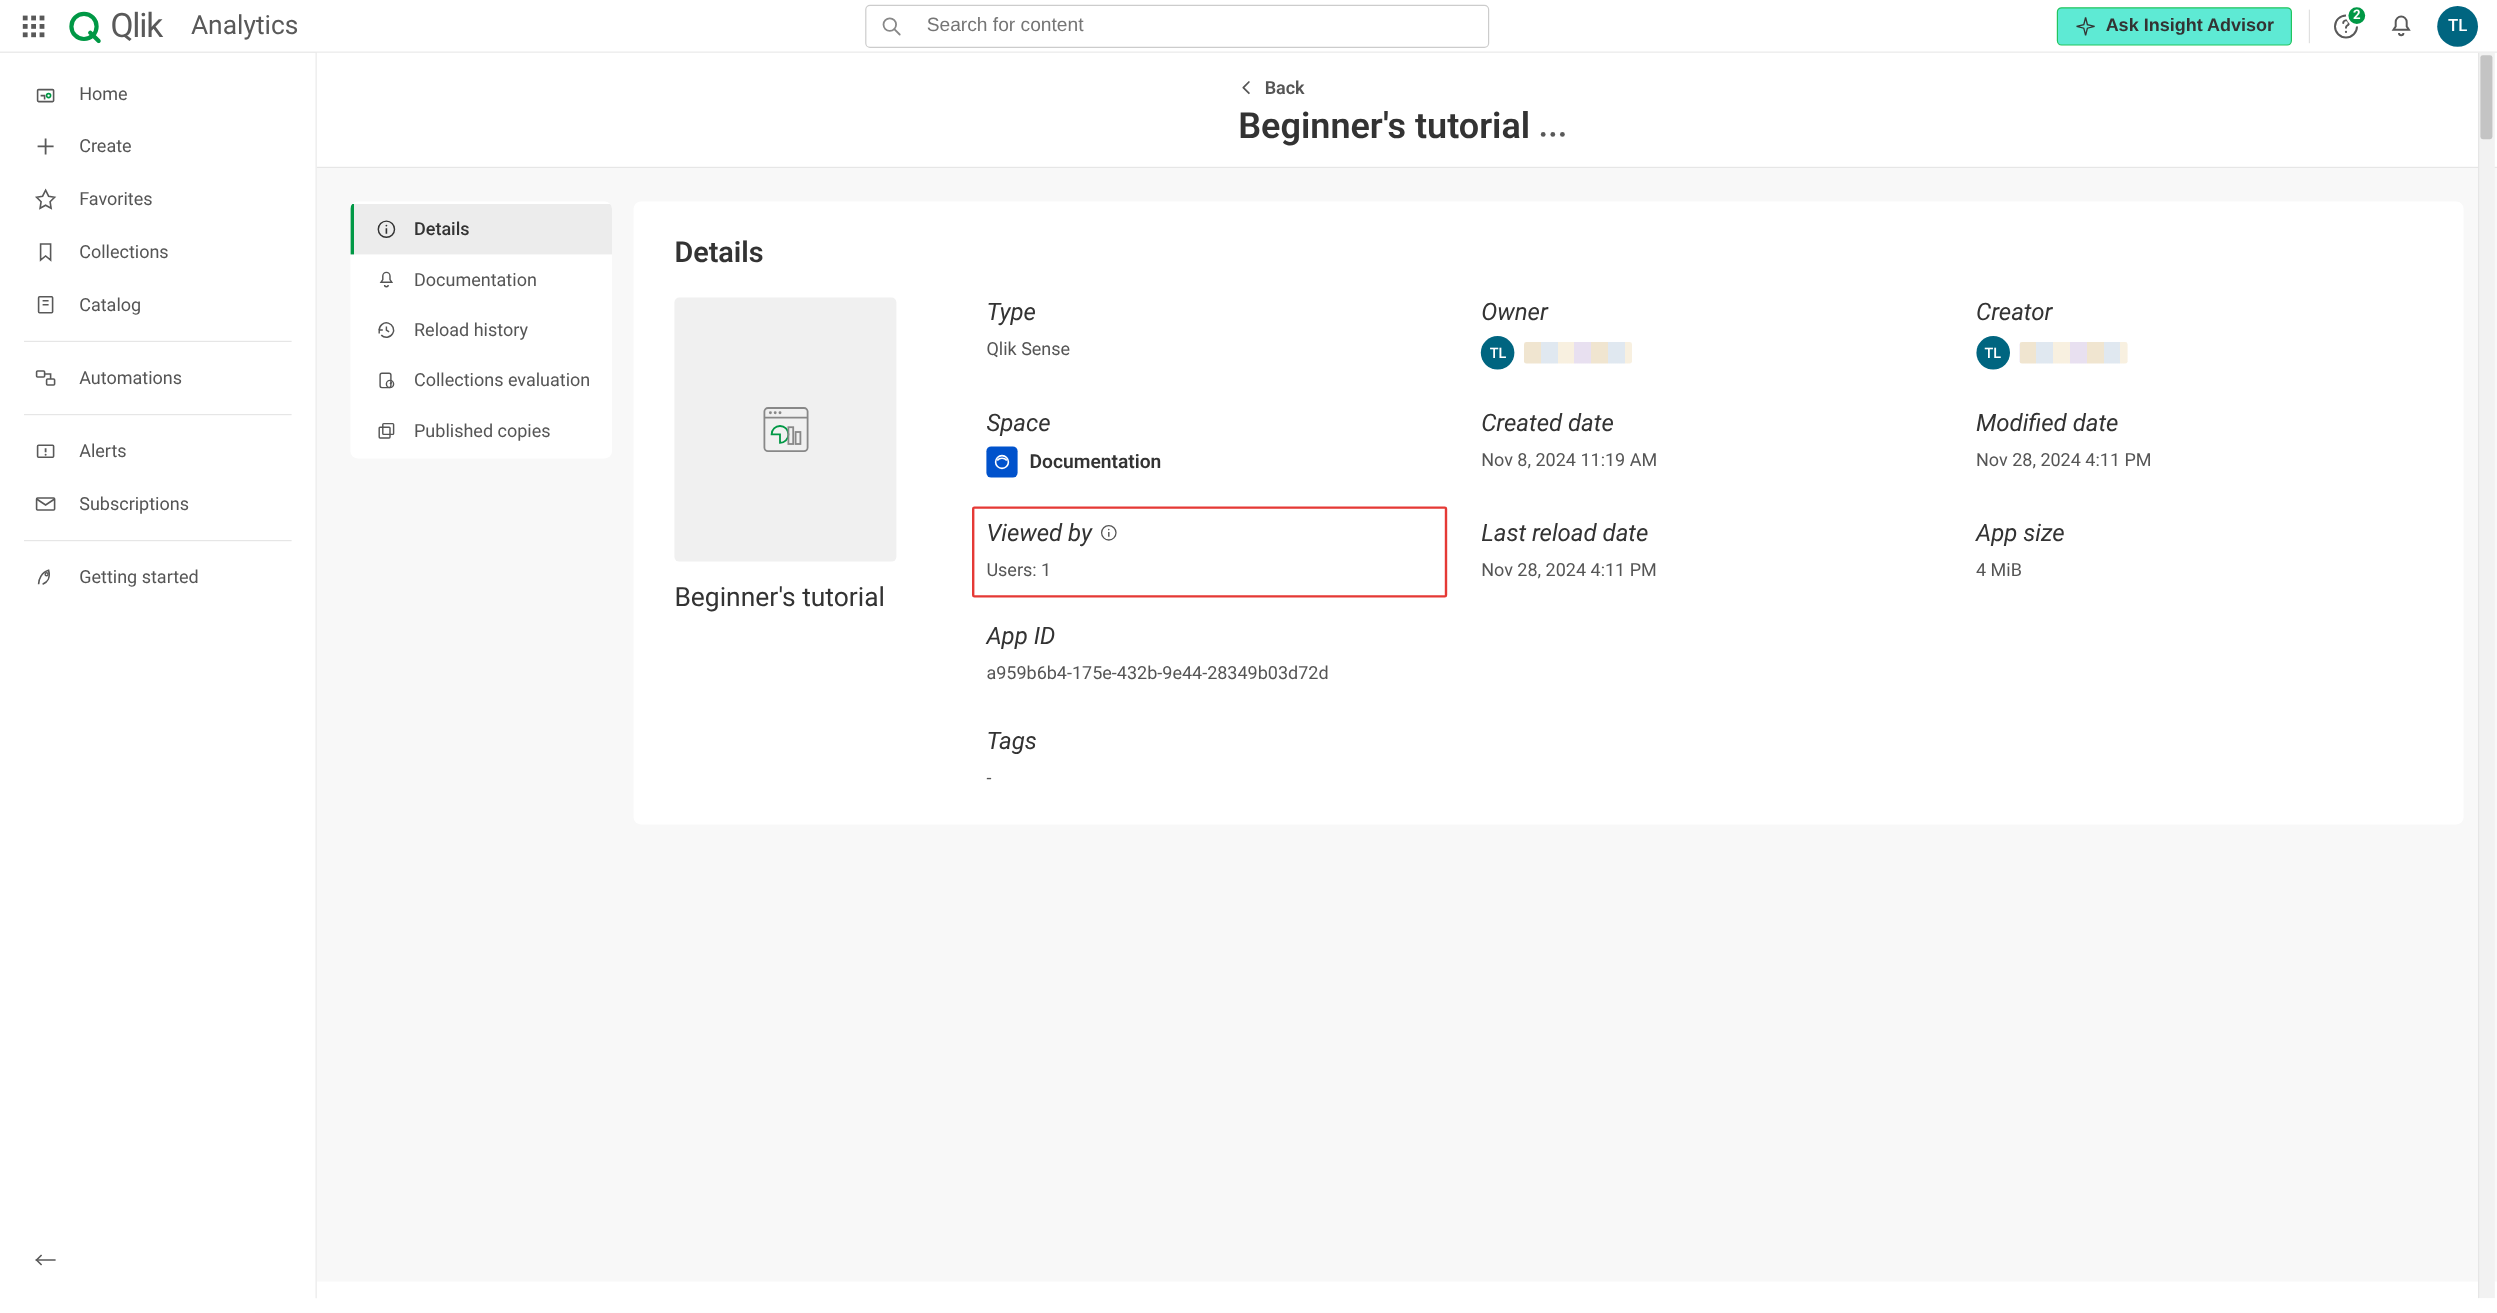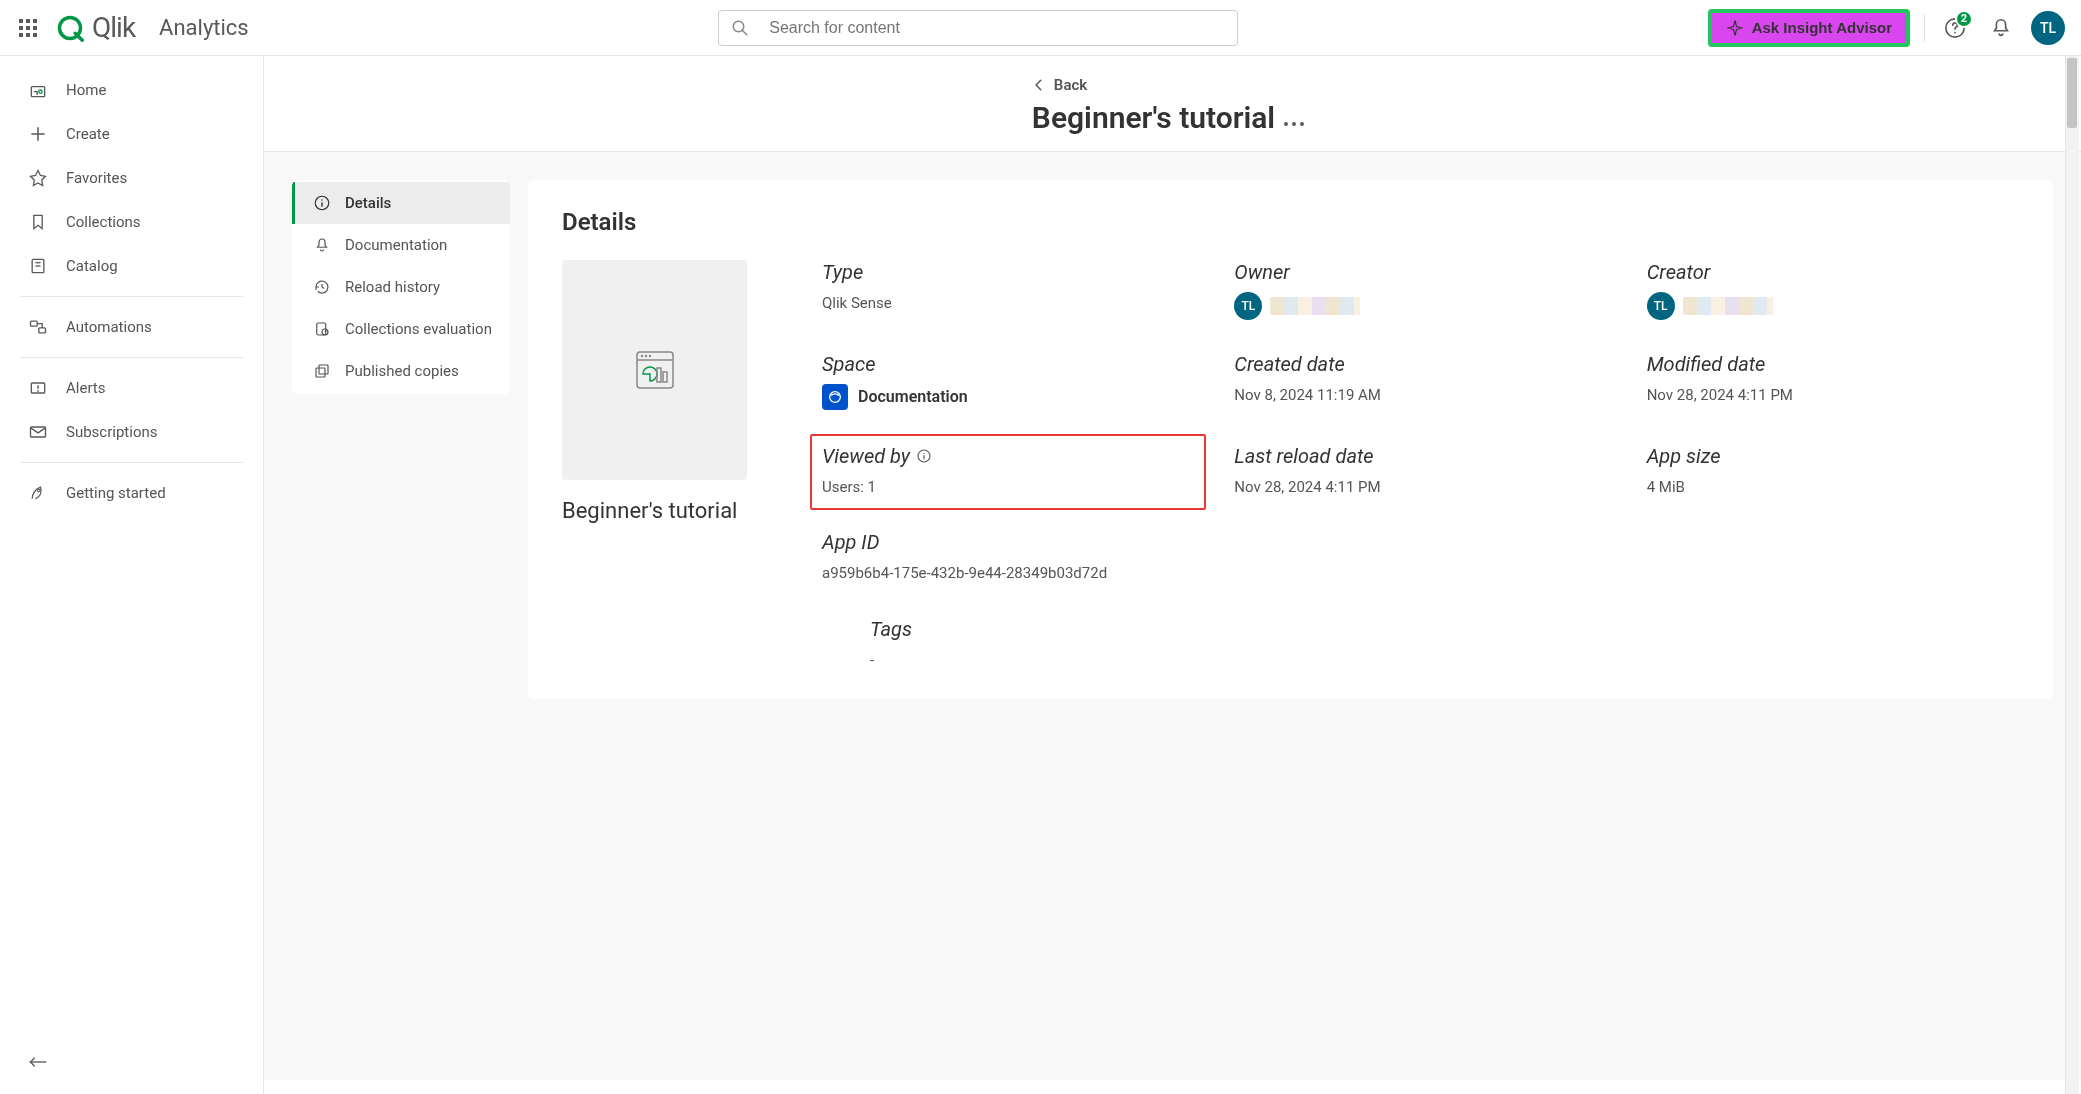--- a/index.html
+++ b/index.html
@@ -1,30 +1,30 @@
 <!DOCTYPE html>
 <html><head>
 <meta charset="utf-8">
 <style>
   * { box-sizing: border-box; margin: 0; padding: 0; }
   body { font-family: -apple-system, BlinkMacSystemFont, "Segoe UI", Roboto, Arial, sans-serif; font-size: 14px; color: #333; background: #fff; }
   
   
-  .header { display: flex; align-items: center; height: 56px; padding: 0 16px; border-bottom: 1px solid #e6e6e6; gap: 16px; }
+  .header { display: flex; align-items: center; height: 44px; padding: 0 16px; border-bottom: 1px solid #e6e6e6; gap: 16px; }
   .header-left { display: flex; align-items: center; gap: 16px; }
   .app-launcher { width: 24px; height: 24px; display: flex; align-items: center; justify-content: center; cursor: pointer; color:#595959;}
   .logo { display:flex; align-items:center; gap:8px; }
   .logo-text { font-size: 28px; font-weight: 400; color:#595959; letter-spacing:-1px; }
   .logo-mark { width:28px; height:28px; }
   .product-name { font-size: 22px; color:#595959; font-weight:400; margin-left:8px;}
   .search-wrap { flex:1; display:flex; justify-content:center; }
   .search { width: 520px; max-width:100%; height: 36px; border:1px solid #ccc; border-radius:4px; display:flex; align-items:center; padding:0 12px; color:#888; gap:20px; }
   .search input { border:none; outline:none; flex:1; font-size:16px; color:#555; background:transparent; }
   .header-right { display:flex; align-items:center; gap:14px; }
-  .insight-btn { display:flex; align-items:center; gap:8px; border:4px solid #22c55e; border-radius:4px; padding:6px 14px; background:#d946ef; cursor:pointer; font-size:15px; font-weight:600; color:#333;}
+  .insight-btn { display:flex; align-items:center; gap:8px; border:1px solid #22c55e; border-radius:4px; padding:6px 14px; background:#5eead4; cursor:pointer; font-size:15px; font-weight:600; color:#333;}
   .icon-btn { width:32px; height:32px; display:flex; align-items:center; justify-content:center; cursor:pointer; border-radius:50%; position:relative; color:#595959;}
   .badge { position:absolute; top:-2px; right:-2px; background:#009845; color:#fff; border-radius:50%; width:18px; height:18px; font-size:11px; display:flex; align-items:center; justify-content:center; font-weight:bold; border:2px solid #fff;}
   .avatar { width:34px; height:34px; border-radius:50%; background:#006580; color:#fff; display:flex; align-items:center; justify-content:center; font-size:14px; font-weight:500; cursor:pointer;}
   .avatar.sm { width:28px; height:28px; font-size:12px; }
   .vdiv { width:1px; height:28px; background:#e0e0e0; }
 
   
   .layout { display:flex; height: calc(100vh - 56px); }
   .sidebar { width: 264px; border-right:1px solid #e6e6e6; padding:12px 0; display:flex; flex-direction:column; }
   .nav-item { display:flex; align-items:center; gap:18px; padding:12px 28px; color:#555; cursor:pointer; font-size:15px;}
@@ -382,21 +382,21 @@
               <div class="field-value">4 MiB</div>
             </div>
 
             <div class="field" style="grid-column: 1;">
               <div class="field-label">App ID</div>
               <div class="field-value">a959b6b4-175e-432b-9e44-28349b03d72d</div>
             </div>
             <div></div>
               <div></div>
 
-            <div class="field" style="grid-column: 1; margin-left: 48px;">
+            <div class="field" style="grid-column: 1;">
               <div class="field-label">Tags</div>
               <div class="field-value">-</div>
             </div>
           </div>
         </div>
       </div>
     </div>
   </div>
 </div>
 

